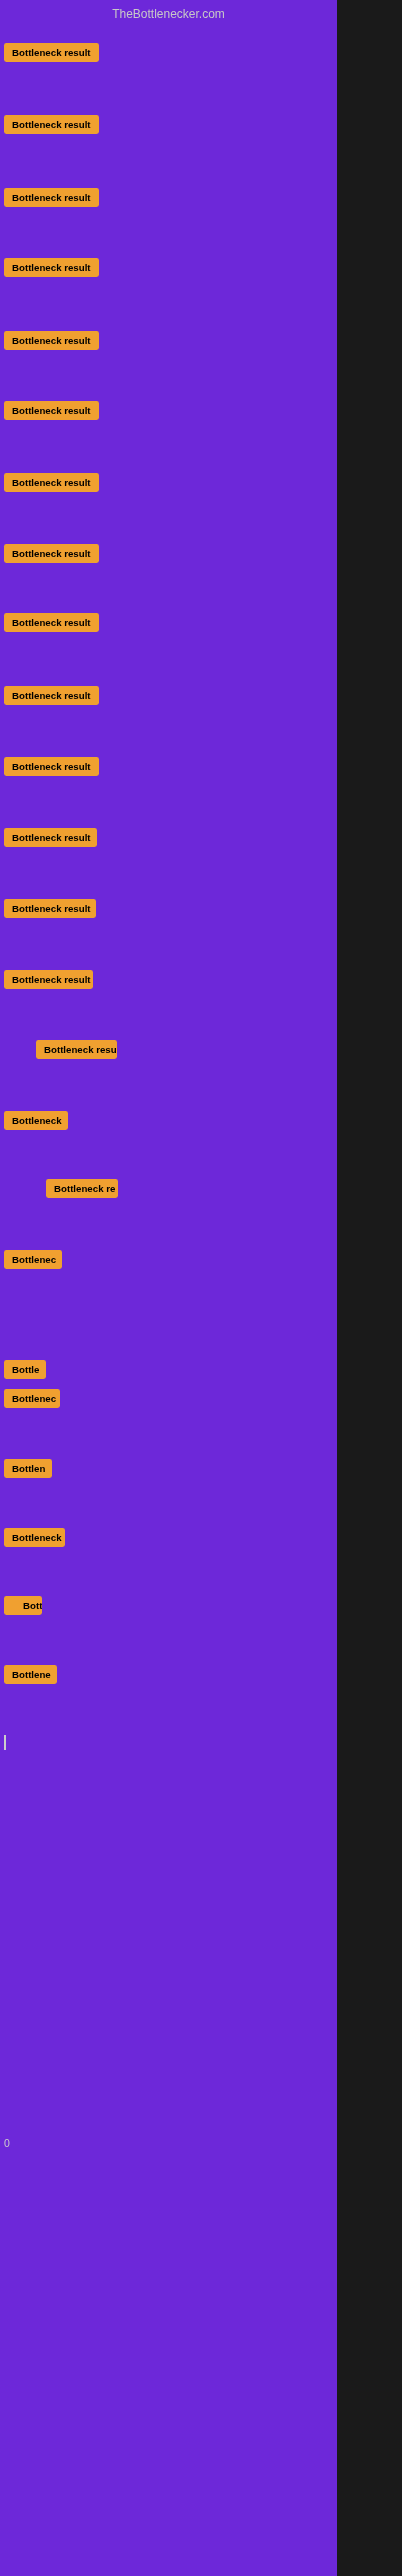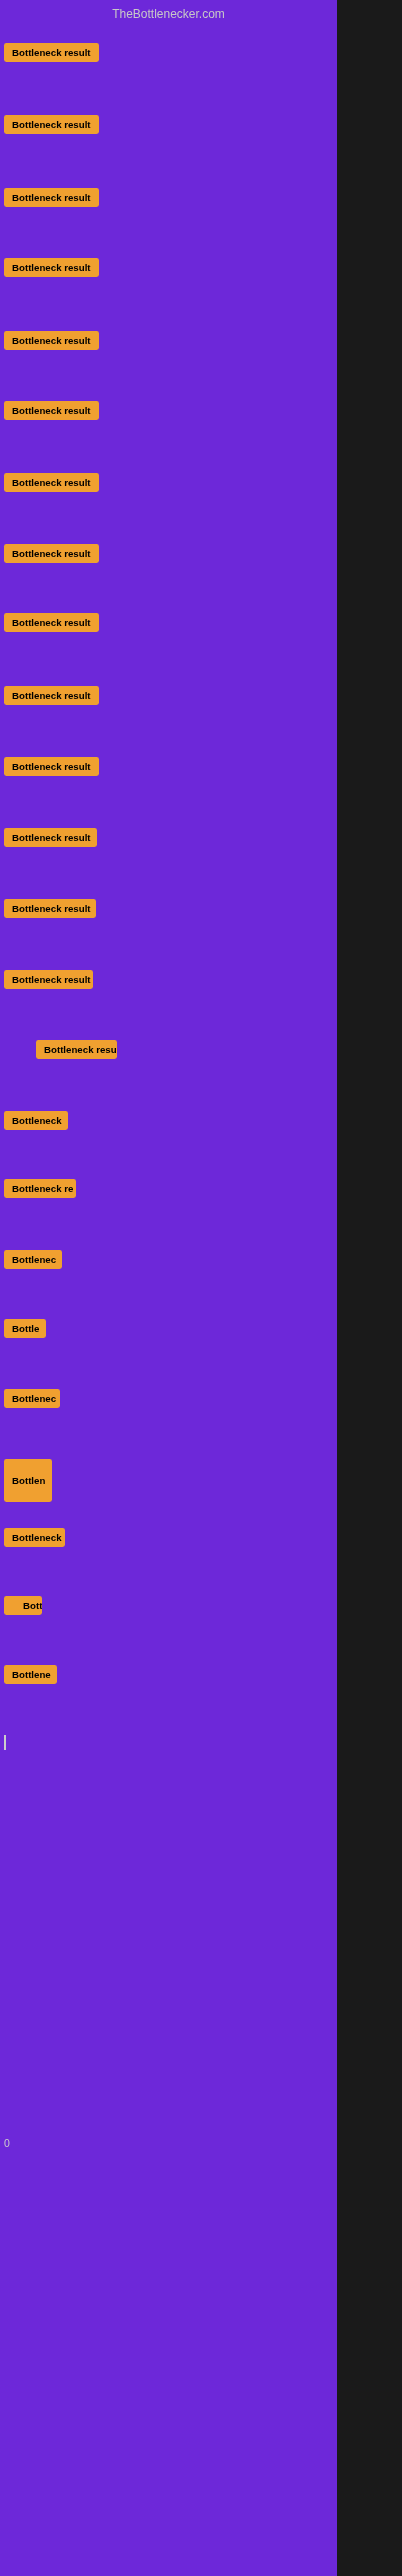--- a/index.html
+++ b/index.html
@@ -35,25 +35,25 @@
       <div style="position: absolute; left: 4px; top: 473px;"><div style="display: inline-block; background-color: rgb(240, 160, 48); color: rgb(0, 0, 0); font-size: 9.7px; font-weight: bold; padding: 4px 8px; border-radius: 2.4px; max-width: 102px; overflow: hidden; white-space: nowrap; font-family: Arial, sans-serif;">Bottleneck result</div></div>
       <div style="position: absolute; left: 4px; top: 544px;"><div style="display: inline-block; background-color: rgb(240, 160, 48); color: rgb(0, 0, 0); font-size: 9.7px; font-weight: bold; padding: 4px 8px; border-radius: 2.4px; max-width: 103px; overflow: hidden; white-space: nowrap; font-family: Arial, sans-serif;">Bottleneck result</div></div>
       <div style="position: absolute; left: 4px; top: 613px;"><div style="display: inline-block; background-color: rgb(240, 160, 48); color: rgb(0, 0, 0); font-size: 9.7px; font-weight: bold; padding: 4px 8px; border-radius: 2.4px; max-width: 101px; overflow: hidden; white-space: nowrap; font-family: Arial, sans-serif;">Bottleneck result</div></div>
       <div style="position: absolute; left: 4px; top: 686px;"><div style="display: inline-block; background-color: rgb(240, 160, 48); color: rgb(0, 0, 0); font-size: 9.7px; font-weight: bold; padding: 4px 8px; border-radius: 2.4px; max-width: 101px; overflow: hidden; white-space: nowrap; font-family: Arial, sans-serif;">Bottleneck result</div></div>
       <div style="position: absolute; left: 4px; top: 757px;"><div style="display: inline-block; background-color: rgb(240, 160, 48); color: rgb(0, 0, 0); font-size: 9.7px; font-weight: bold; padding: 4px 8px; border-radius: 2.4px; max-width: 97px; overflow: hidden; white-space: nowrap; font-family: Arial, sans-serif;">Bottleneck result</div></div>
       <div style="position: absolute; left: 4px; top: 828px;"><div style="display: inline-block; background-color: rgb(240, 160, 48); color: rgb(0, 0, 0); font-size: 9.7px; font-weight: bold; padding: 4px 8px; border-radius: 2.4px; max-width: 93px; overflow: hidden; white-space: nowrap; font-family: Arial, sans-serif;">Bottleneck result</div></div>
       <div style="position: absolute; left: 4px; top: 899px;"><div style="display: inline-block; background-color: rgb(240, 160, 48); color: rgb(0, 0, 0); font-size: 9.7px; font-weight: bold; padding: 4px 8px; border-radius: 2.4px; max-width: 92px; overflow: hidden; white-space: nowrap; font-family: Arial, sans-serif;">Bottleneck result</div></div>
       <div style="position: absolute; left: 4px; top: 970px;"><div style="display: inline-block; background-color: rgb(240, 160, 48); color: rgb(0, 0, 0); font-size: 9.7px; font-weight: bold; padding: 4px 8px; border-radius: 2.4px; max-width: 89px; overflow: hidden; white-space: nowrap; font-family: Arial, sans-serif;">Bottleneck result</div></div>
       <div style="position: absolute; left: 4px; top: 1040px; padding-left: 32px;"><div style="display: inline-block; background-color: rgb(240, 160, 48); color: rgb(0, 0, 0); font-size: 9.7px; font-weight: bold; padding: 4px 8px; border-radius: 2.4px; max-width: 81px; overflow: hidden; white-space: nowrap; font-family: Arial, sans-serif;">Bottleneck resu</div></div>
       <div style="position: absolute; left: 4px; top: 1111px;"><div style="display: inline-block; background-color: rgb(240, 160, 48); color: rgb(0, 0, 0); font-size: 9.7px; font-weight: bold; padding: 4px 8px; border-radius: 2.4px; max-width: 64px; overflow: hidden; white-space: nowrap; font-family: Arial, sans-serif;">Bottleneck</div></div>
-      <div style="position: absolute; left: 4px; top: 1179px;"><div style="display: inline-block; background-color: rgb(240, 160, 48); color: rgb(0, 0, 0); font-size: 9.7px; font-weight: bold; padding: 4px 8px; border-radius: 2.4px; max-width: 72px; overflow: hidden; white-space: nowrap; font-family: Arial, sans-serif;">Bottleneck re</div></div>
+      <div style="position: absolute; left: 4px; top: 1179px;"><div style="display: inline-block; background-color: rgb(240, 160, 48); color: rgb(0, 0, 0); font-size: 9.7px; font-weight: bold; padding: 4px 8px; border-radius: 2.4px; max-width: 72px; overflow: hidden; white-space: nowrap; font-family: Arial, sans-serif; margin-left: 42px;">Bottleneck re</div></div>
       <div style="position: absolute; left: 4px; top: 1250px;"><div style="display: inline-block; background-color: rgb(240, 160, 48); color: rgb(0, 0, 0); font-size: 9.7px; font-weight: bold; padding: 4px 8px; border-radius: 2.4px; max-width: 58px; overflow: hidden; white-space: nowrap; font-family: Arial, sans-serif;">Bottlenec</div></div>
-      <div style="position: absolute; left: 4px; top: 1319px;"><div style="display: inline-block; background-color: rgb(240, 160, 48); color: rgb(0, 0, 0); font-size: 9.7px; font-weight: bold; padding: 4px 8px; border-radius: 2.4px; max-width: 42px; overflow: hidden; white-space: nowrap; font-family: Arial, sans-serif;">Bottle</div></div>
+      <div style="position: absolute; left: 4px; top: 1319px;"><div style="display: inline-block; background-color: rgb(240, 160, 48); color: rgb(0, 0, 0); font-size: 9.7px; font-weight: bold; padding: 4px 8px; border-radius: 2.4px; max-width: 42px; overflow: hidden; white-space: nowrap; font-family: Arial, sans-serif; margin-top: 41px;">Bottle</div></div>
       <div style="position: absolute; left: 4px; top: 1389px;"><div style="display: inline-block; background-color: rgb(240, 160, 48); color: rgb(0, 0, 0); font-size: 9.7px; font-weight: bold; padding: 4px 8px; border-radius: 2.4px; max-width: 56px; overflow: hidden; white-space: nowrap; font-family: Arial, sans-serif;">Bottlenec</div></div>
-      <div style="position: absolute; left: 4px; top: 1459px;"><div style="display: inline-block; background-color: rgb(240, 160, 48); color: rgb(0, 0, 0); font-size: 9.7px; font-weight: bold; padding: 16px 8px; border-radius: 2.4px; max-width: 48px; overflow: hidden; white-space: nowrap; font-family: Arial, sans-serif;">Bottlen</div></div>
+      <div style="position: absolute; left: 4px; top: 1459px;"><div style="display: inline-block; background-color: rgb(240, 160, 48); color: rgb(0, 0, 0); font-size: 9.7px; font-weight: bold; padding: 4px 8px; border-radius: 2.4px; max-width: 48px; overflow: hidden; white-space: nowrap; font-family: Arial, sans-serif;">Bottlen</div></div>
       <div style="position: absolute; left: 4px; top: 1528px;"><div style="display: inline-block; background-color: rgb(240, 160, 48); color: rgb(0, 0, 0); font-size: 9.7px; font-weight: bold; padding: 4px 8px; border-radius: 2.4px; max-width: 61px; overflow: hidden; white-space: nowrap; font-family: Arial, sans-serif;">Bottleneck</div></div>
       <div style="position: absolute; left: 4px; top: 1596px;"><div style="display: inline-block; background-color: rgb(240, 160, 48); color: rgb(0, 0, 0); font-size: 9.7px; font-weight: bold; padding: 4px 19px; border-radius: 2.4px; max-width: 35px; overflow: hidden; white-space: nowrap; font-family: Arial, sans-serif;">Bott</div></div>
       <div style="position: absolute; left: 4px; top: 1665px;"><div style="display: inline-block; background-color: rgb(240, 160, 48); color: rgb(0, 0, 0); font-size: 9.7px; font-weight: bold; padding: 4px 8px; border-radius: 2.4px; max-width: 53px; overflow: hidden; white-space: nowrap; font-family: Arial, sans-serif;">Bottlene</div></div>
     </div>
 
   <div style="position: absolute; left: 4px; width: 1.6px; height: 14.5px; background: #cccccc; top: 1735px;"></div>
 
   <div style="position: absolute; left: 4px; top: 2137px; color: #cccccc; font-size: 10.5px; font-family: Arial, sans-serif;">
     <span>0</span>
   </div>

